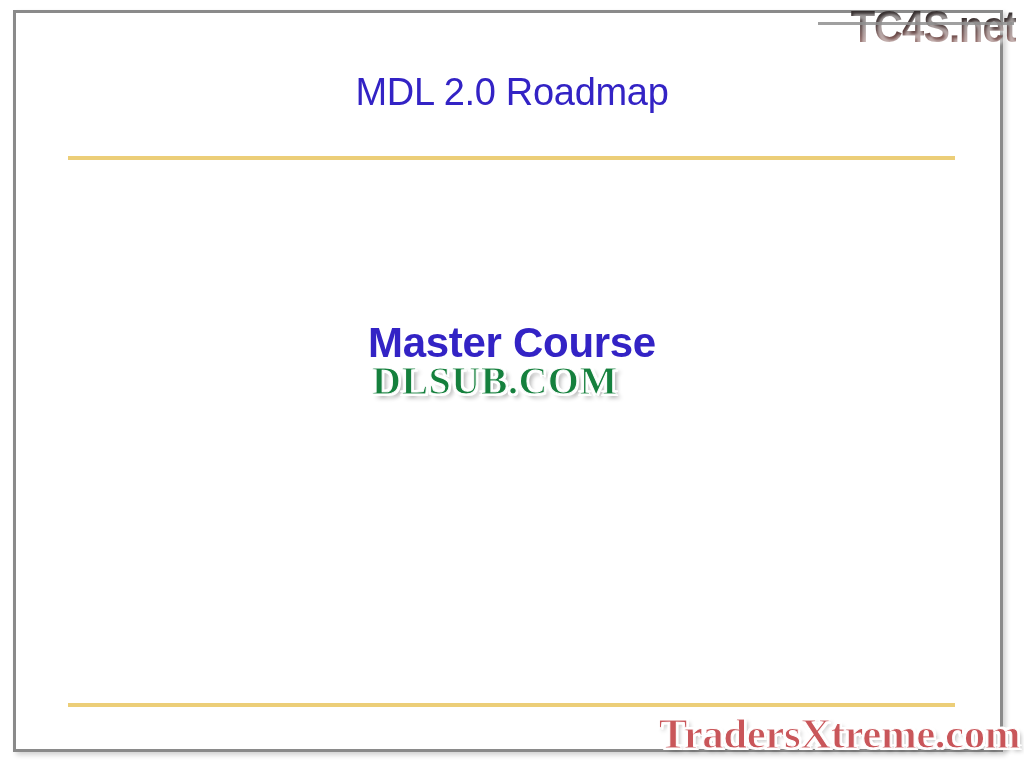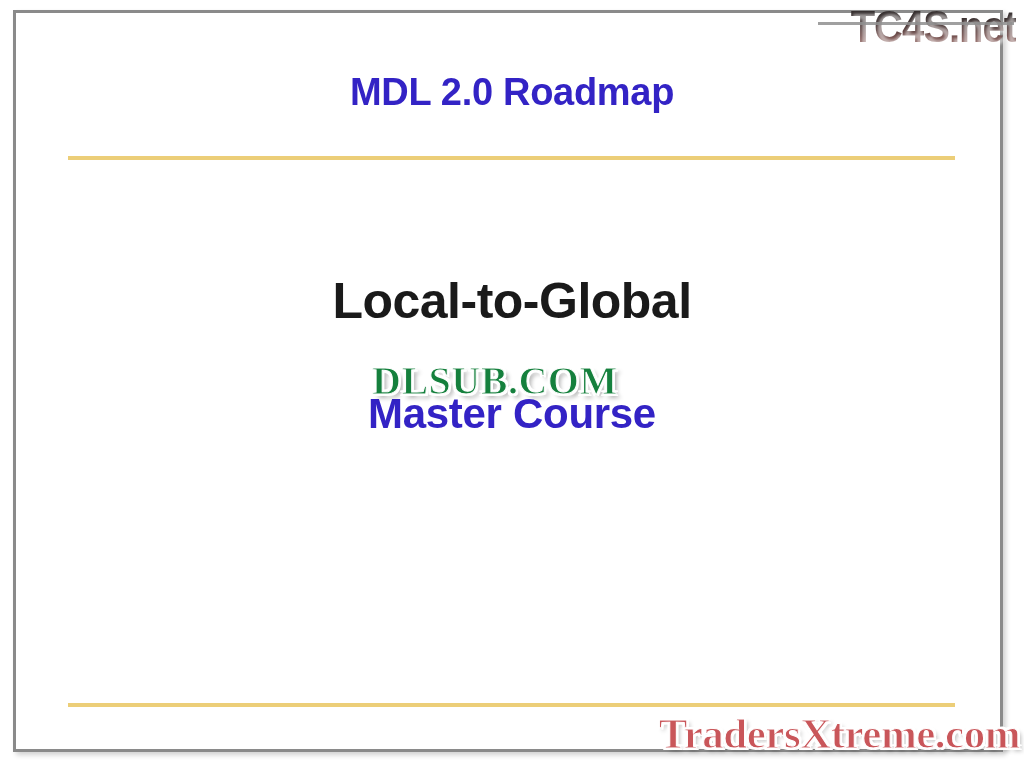--- a/index.html
+++ b/index.html
@@ -29,21 +29,21 @@
   }
 
   
   #slide-title {
     position: absolute;
     left: 0;
     top: 72px;
     width: 1024px;
     text-align: center;
     font-size: 38px;
-    font-weight: bold;
+    font-weight: normal;
     letter-spacing: -0.3px;
     color: #3323c5;
     line-height: 1.1;
   }
 
   
   .gold-rule {
     position: absolute;
     left: 68px;
     width: 887px;
@@ -162,21 +162,20 @@
 </head>
 <body>
 
 <div id="slide-frame"></div>
 
 <div id="rule-top" class="gold-rule"></div>
 
 <div id="slide-title">MDL 2.0 Roadmap</div>
 
 <div id="body-block">
-  <div class="body-line">Local-to-Global</div>
   <div id="line-master">Master Course</div>
 </div>
 
 <div id="watermark-dlsub">DLSUB.COM</div>
 
 <div id="rule-bottom" class="gold-rule"></div>
 
 <div id="watermark-tc4s-strike"></div>
 <div id="watermark-tc4s">TC4S.net</div>
 

